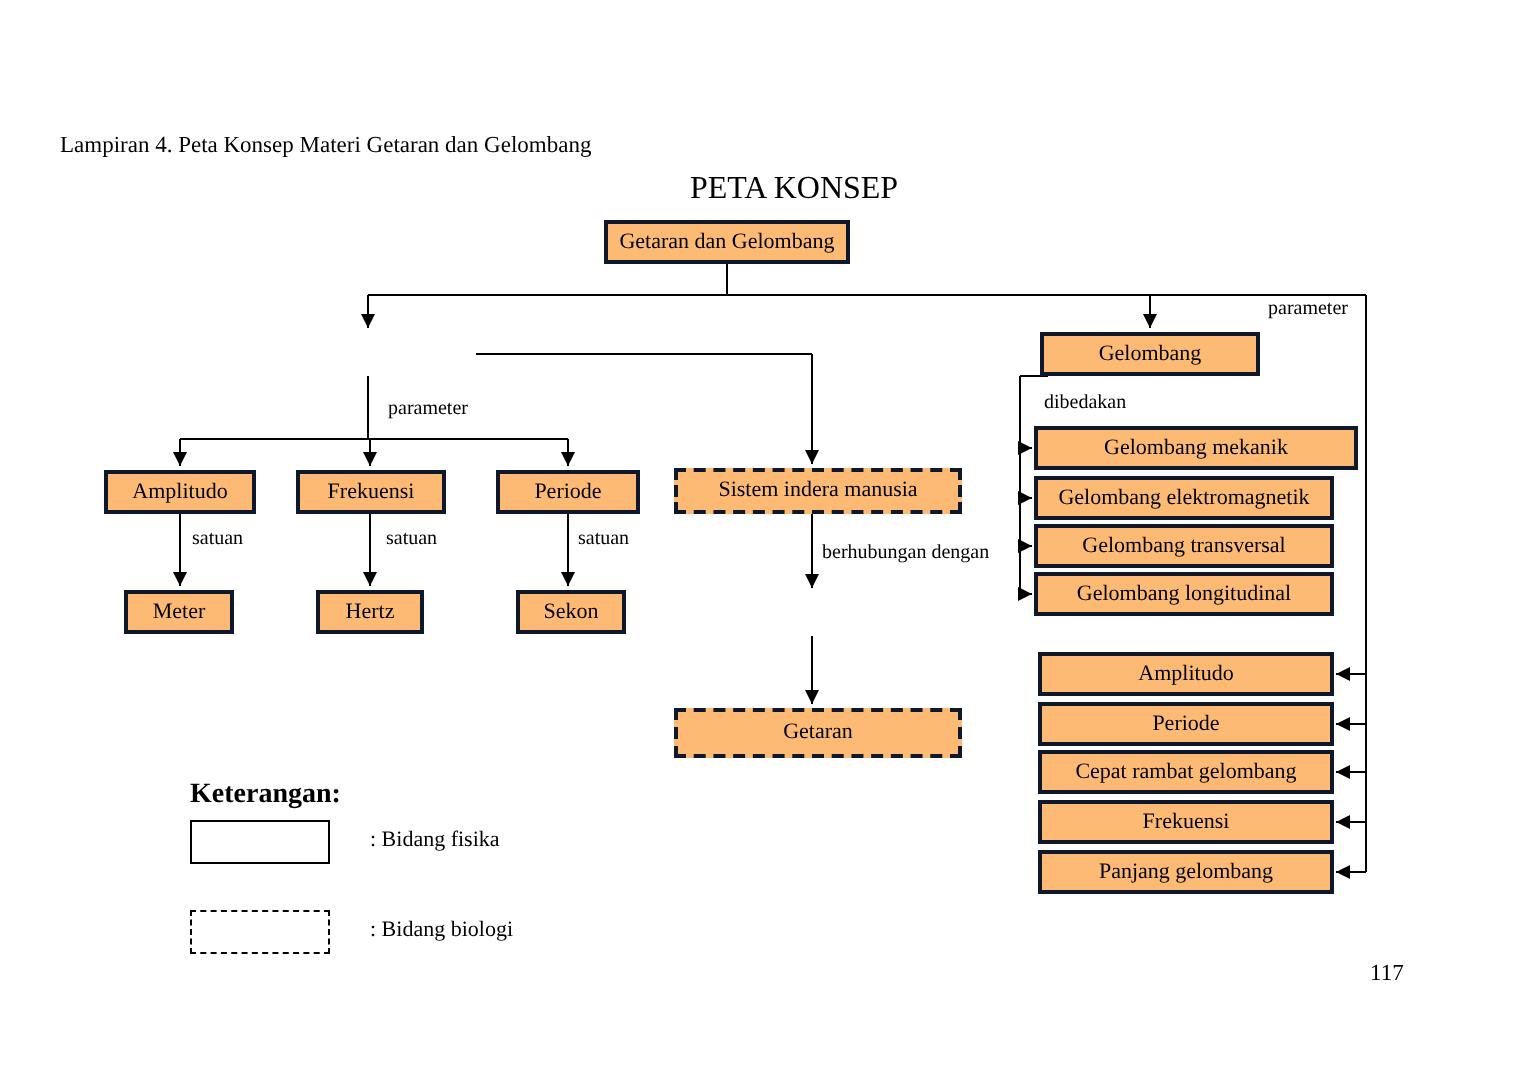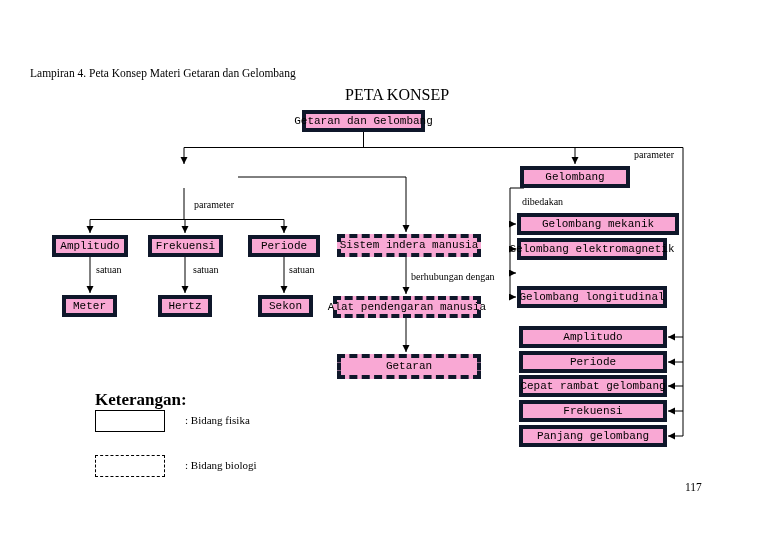--- a/index.html
+++ b/index.html
@@ -5,27 +5,27 @@
   * { margin:0; padding:0; box-sizing:border-box; }
   html,body { background:#ffffff; }
   .page {
     position:relative; width:768px; height:543px; background:#ffffff;
     font-family:"Liberation Serif", serif; color:#000; overflow:hidden;
   }
   .caption { position:absolute; left:30px; top:67px; font-size:11.5px; white-space:nowrap; }
   .title   { position:absolute; left:345px; top:86px; font-size:16px; white-space:nowrap; }
   svg.connectors { position:absolute; left:0; top:0; }
   .box {
-    position:absolute; border:4px solid #0f172a; background:#f9a8d4;
+    position:absolute; border:2px solid #0f172a; background:#fdba74;
     display:flex; align-items:center; justify-content:center;
-    font-size:11px; line-height:1; text-align:center; white-space:nowrap;font-family:Liberation Mono, monospace;
+    font-size:11px; line-height:1; text-align:center; white-space:nowrap;
   }
   .box.dashed { border-style:dashed; }
   .lbl { position:absolute; font-size:10px; white-space:nowrap; }
-  .legend-title { position:absolute; left:95px; top:390px; font-size:17px; font-weight:bold; }
+  .legend-title { position:absolute; left:95px; top:390px; font-size:14px; font-weight:bold; }
   .swatch { position:absolute; width:70px; height:22px; border:1px solid #000; background:#fff; }
   .swatch.dashed { border-style:dashed; }
   .legend-label { position:absolute; font-size:11px; white-space:nowrap; }
   .pagenum { position:absolute; left:685px; top:481px; font-size:11.5px; }
 </style>
 </head>
 <body>
 
 <div class="page">
 
@@ -77,25 +77,25 @@
 
   <div class="box" style="left:52px;top:235px;width:76px;height:22px;">Amplitudo</div>
   <div class="box" style="left:148px;top:235px;width:75px;height:22px;">Frekuensi</div>
   <div class="box" style="left:248px;top:235px;width:72px;height:22px;">Periode</div>
 
   <div class="box" style="left:62px;top:295px;width:55px;height:22px;">Meter</div>
   <div class="box" style="left:158px;top:295px;width:54px;height:22px;">Hertz</div>
   <div class="box" style="left:258px;top:295px;width:55px;height:22px;">Sekon</div>
 
   <div class="box dashed" style="left:337px;top:234px;width:144px;height:23px;">Sistem indera manusia</div>
-  <div class="box dashed" style="left:333px;top:296px;width:148px;height:22px;">Alat pendengaran manusia</div>
   <div class="box dashed" style="left:337px;top:354px;width:144px;height:25px;">Getaran</div>
 
   <div class="box" style="left:517px;top:213px;width:162px;height:22px;">Gelombang mekanik</div>
   <div class="box" style="left:517px;top:238px;width:150px;height:22px;">Gelombang elektromagnetik</div>
+  <div class="box" style="left:517px;top:262px;width:150px;height:22px;">Gelombang transversal</div>
   <div class="box" style="left:517px;top:286px;width:150px;height:22px;">Gelombang longitudinal</div>
 
   <div class="box" style="left:519px;top:326px;width:148px;height:22px;">Amplitudo</div>
   <div class="box" style="left:519px;top:351px;width:148px;height:22px;">Periode</div>
   <div class="box" style="left:519px;top:375px;width:148px;height:22px;text-align:right;">Cepat rambat gelombang</div>
   <div class="box" style="left:519px;top:400px;width:148px;height:22px;">Frekuensi</div>
   <div class="box" style="left:519px;top:425px;width:148px;height:22px;">Panjang gelombang</div>
 
   <div class="lbl" style="left:194px;top:199px;">parameter</div>
   <div class="lbl" style="left:96px;top:264px;">satuan</div>

